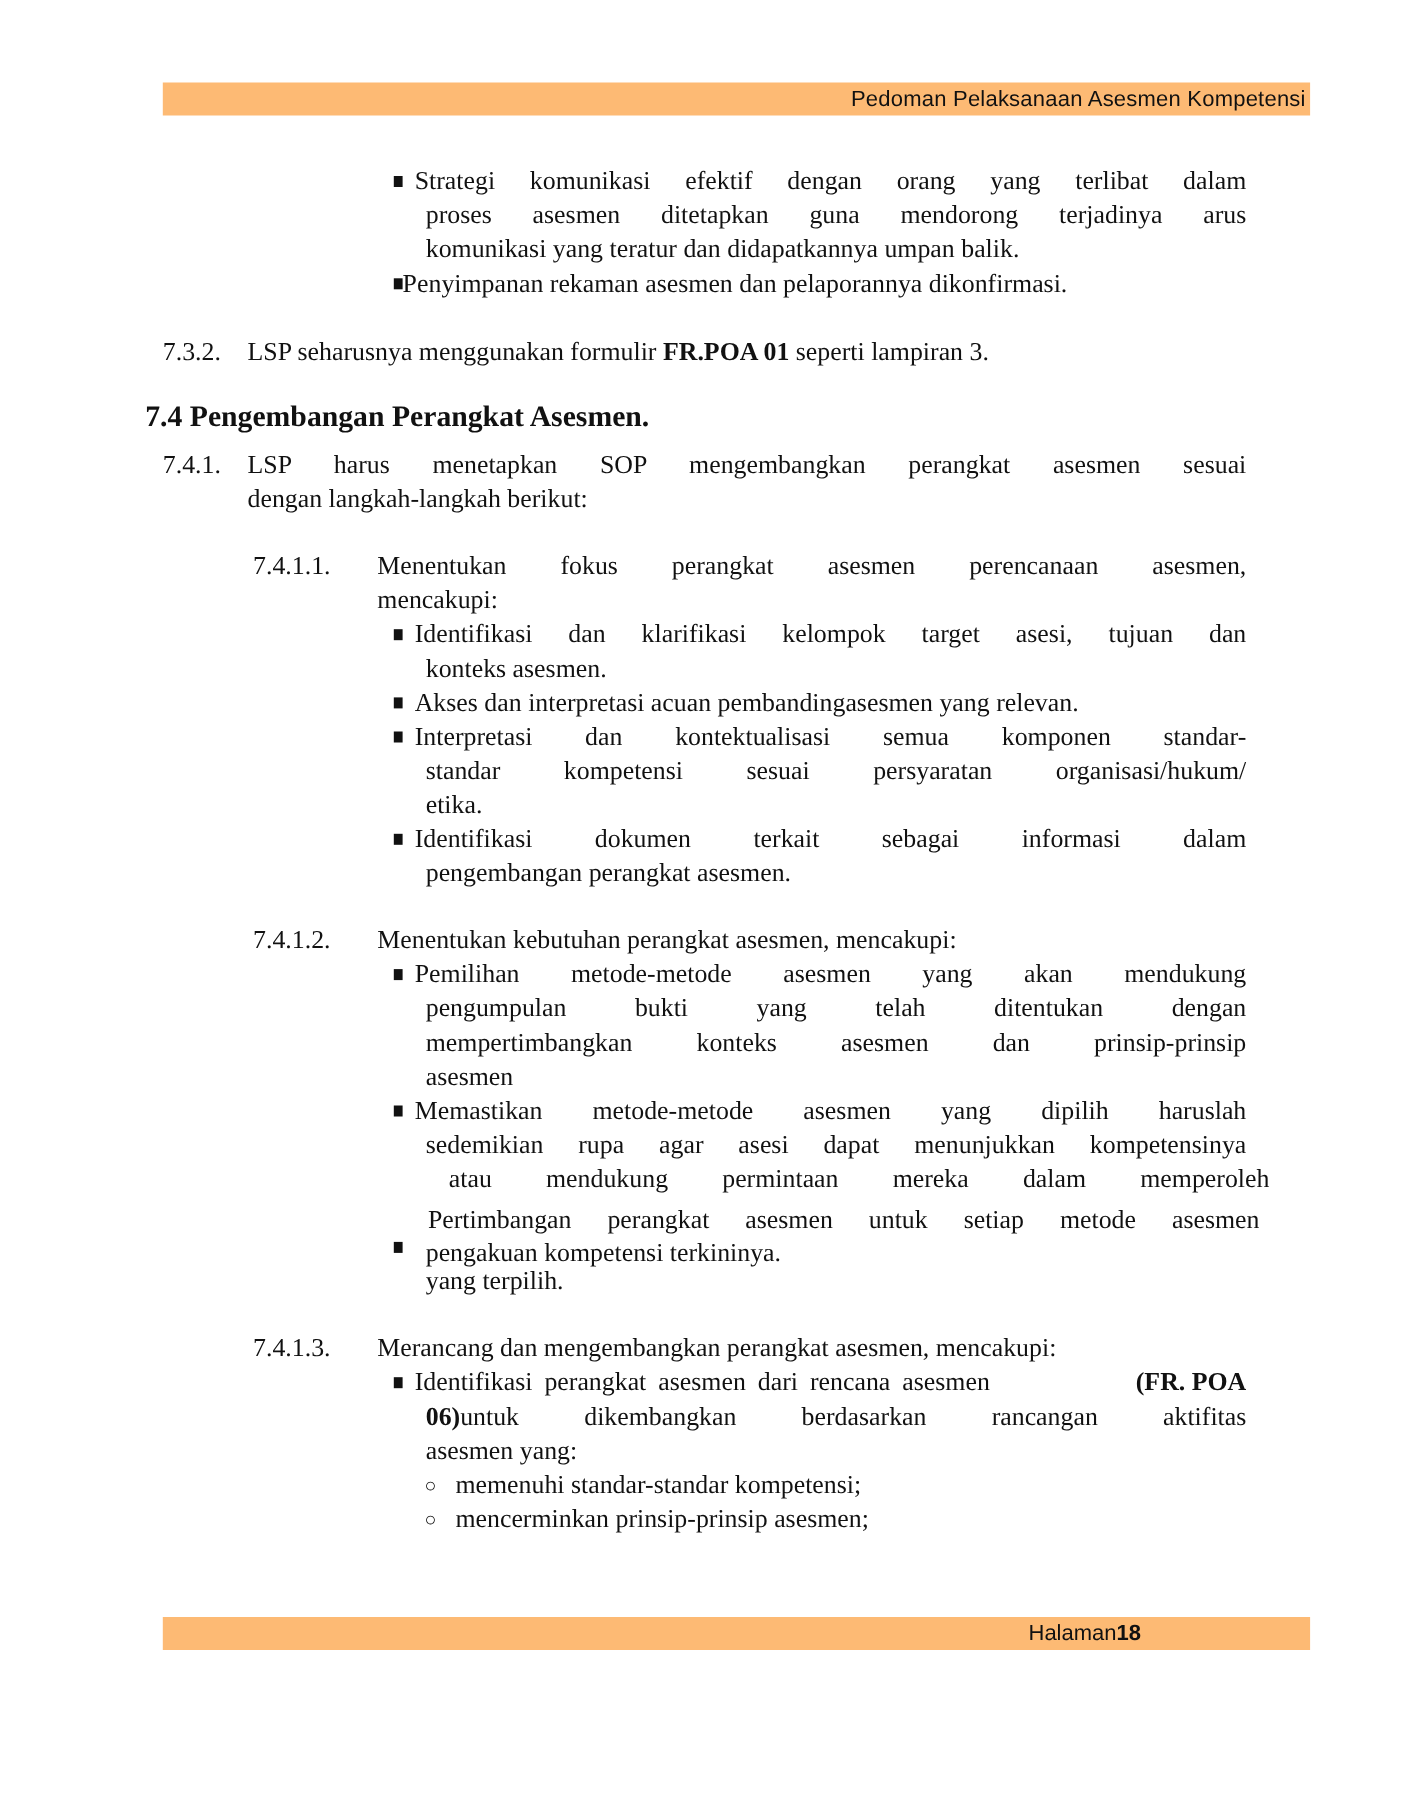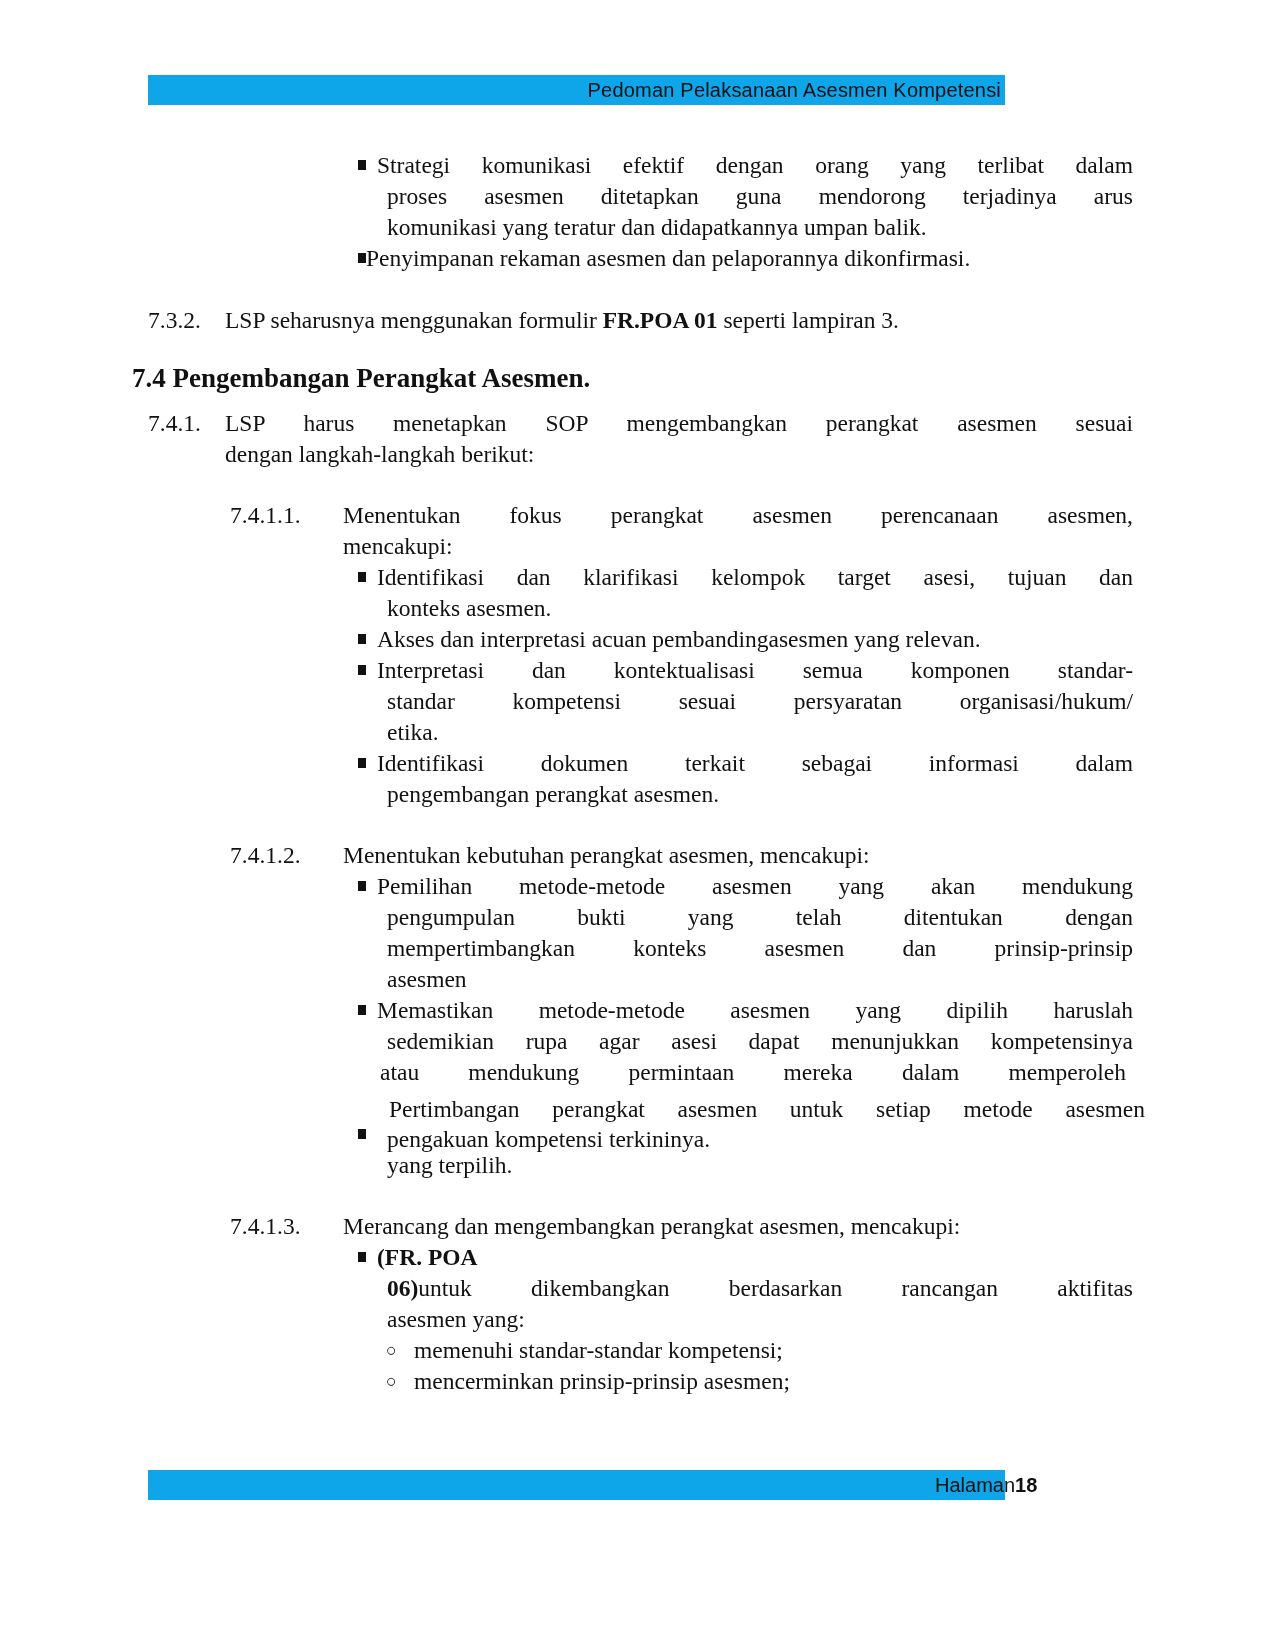--- a/index.html
+++ b/index.html
@@ -1,18 +1,18 @@
 <!DOCTYPE html>
 <html><head>
 <meta charset="utf-8">
 <style>
   html, body { margin:0; padding:0; background:#ffffff; }
   body { width:1275px; height:1650px; position:relative; overflow:hidden;
          font-family:"Liberation Serif","DejaVu Serif",serif; color:#111; }
-  .band { position:absolute; left:148px; width:857px; height:30px; background:#0ea5e9;
+  .band { position:absolute; left:148px; width:1043px; height:30px; background:#fdba74;
           font-family:"Liberation Sans Narrow","Liberation Sans",sans-serif; font-size:20px; line-height:30px; }
   .header { top:75px; text-align:right; }
   .header span { padding-right:4px; letter-spacing:0.2px; }
   .footer { top:1470px; }
   .footer .left { position:absolute; left:4px; top:0; }
   .footer .right { position:absolute; left:787px; top:0; }
   .footer .right b { font-weight:bold; }
 
   .ln { position:absolute; font-size:23.5px; line-height:31px; height:31px; white-space:nowrap; }
   .just { text-align:justify; text-align-last:justify; white-space:normal; overflow:hidden; }
@@ -72,32 +72,33 @@
 
 <div class="bullet" style="left:358px;top:881px;"></div>
 <div class="ln just" style="left:377px;top:871px;width:756px;">Pemilihan metode-metode asesmen  yang akan mendukung</div>
 <div class="ln just" style="left:387px;top:902px;width:746px;">pengumpulan bukti yang telah ditentukan dengan</div>
 <div class="ln just" style="left:387px;top:933px;width:746px;">mempertimbangkan konteks asesmen dan prinsip-prinsip</div>
 <div class="ln" style="left:387px;top:964px;">asesmen</div>
 
 <div class="bullet" style="left:358px;top:1005px;"></div>
 <div class="ln just" style="left:377px;top:995px;width:756px;">Memastikan metode-metode asesmen yang dipilih haruslah</div>
 <div class="ln just" style="left:387px;top:1026px;width:746px;">sedemikian rupa agar asesi dapat  menunjukkan kompetensinya</div>
-<div class="ln just" style="left:380px;top:1057px;width:746px;">atau mendukung permintaan mereka dalam memperoleh</div>
+<div class="ln just" style="left:408px;top:1057px;width:746px;">atau mendukung permintaan mereka dalam memperoleh</div>
 <div class="ln" style="left:387px;top:1088px;margin-top:36px;">pengakuan kompetensi terkininya.</div>
 
 <div class="bullet" style="left:358px;top:1129px;"></div>
 <div class="ln just" style="left:377px;top:1094px;width:756px;margin-left:12px;">Pertimbangan perangkat asesmen untuk setiap metode asesmen</div>
 <div class="ln" style="left:387px;top:1150px;">yang terpilih.</div>
 
 <div class="num" style="left:230px;top:1211px;">7.4.1.3.</div>
 <div class="ln" style="left:343px;top:1211px;">Merancang dan mengembangkan perangkat asesmen, mencakupi:</div>
 
 <div class="bullet" style="left:358px;top:1252px;"></div>
 <div class="ln" style="left:377px;top:1242px;width:756px;display:flex;justify-content:space-between;">
+  <span style="word-spacing:5px;">Identifikasi perangkat asesmen dari rencana asesmen </span>
     <b>(FR. POA</b>
 </div>
 <div class="ln" style="left:387px;top:1273px;width:746px;display:flex;">
   <b>06)</b>
     <span style="flex:1;text-align:justify;text-align-last:justify;white-space:normal;"> untuk dikembangkan berdasarkan rancangan aktifitas</span>
 </div>
 <div class="ln" style="left:387px;top:1304px;">asesmen yang:</div>
 
 <div class="circ" style="left:386px;top:1335px;">○</div>
 <div class="ln" style="left:414px;top:1335px;">memenuhi standar-standar kompetensi;</div>

